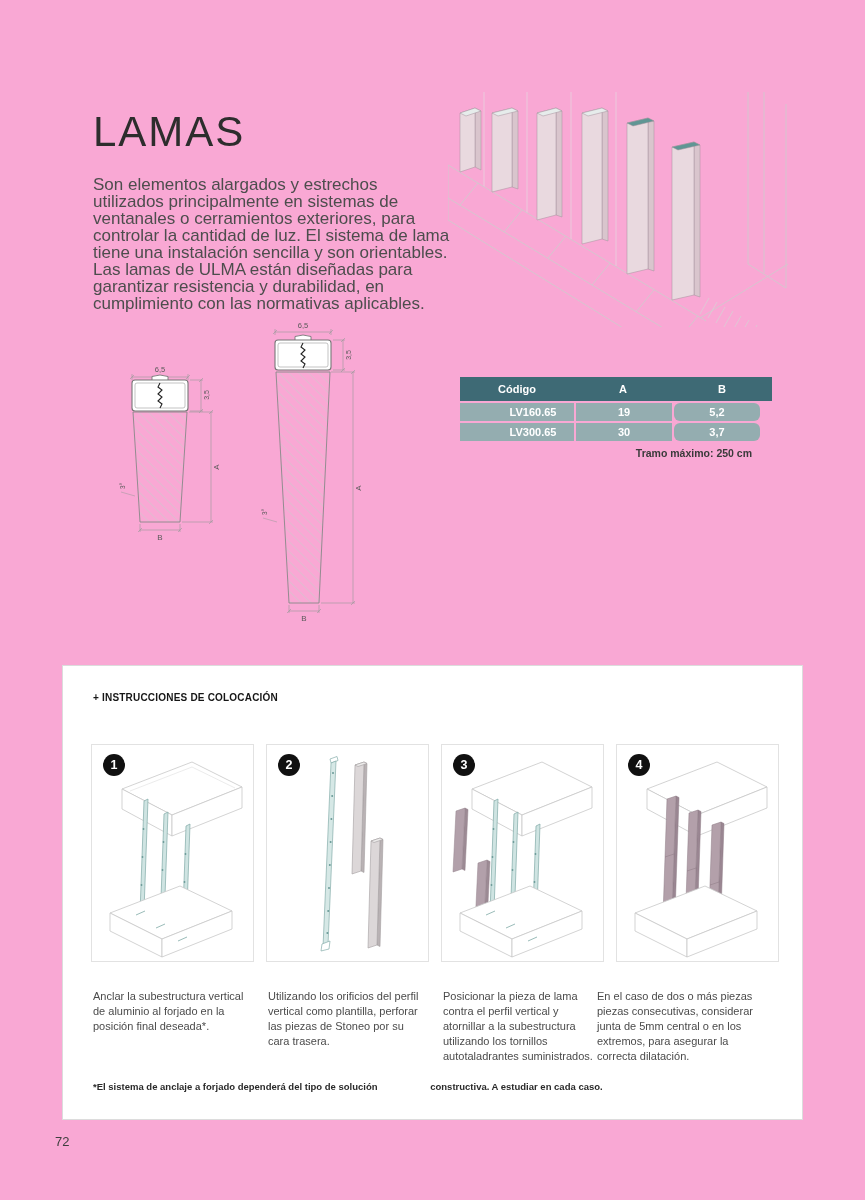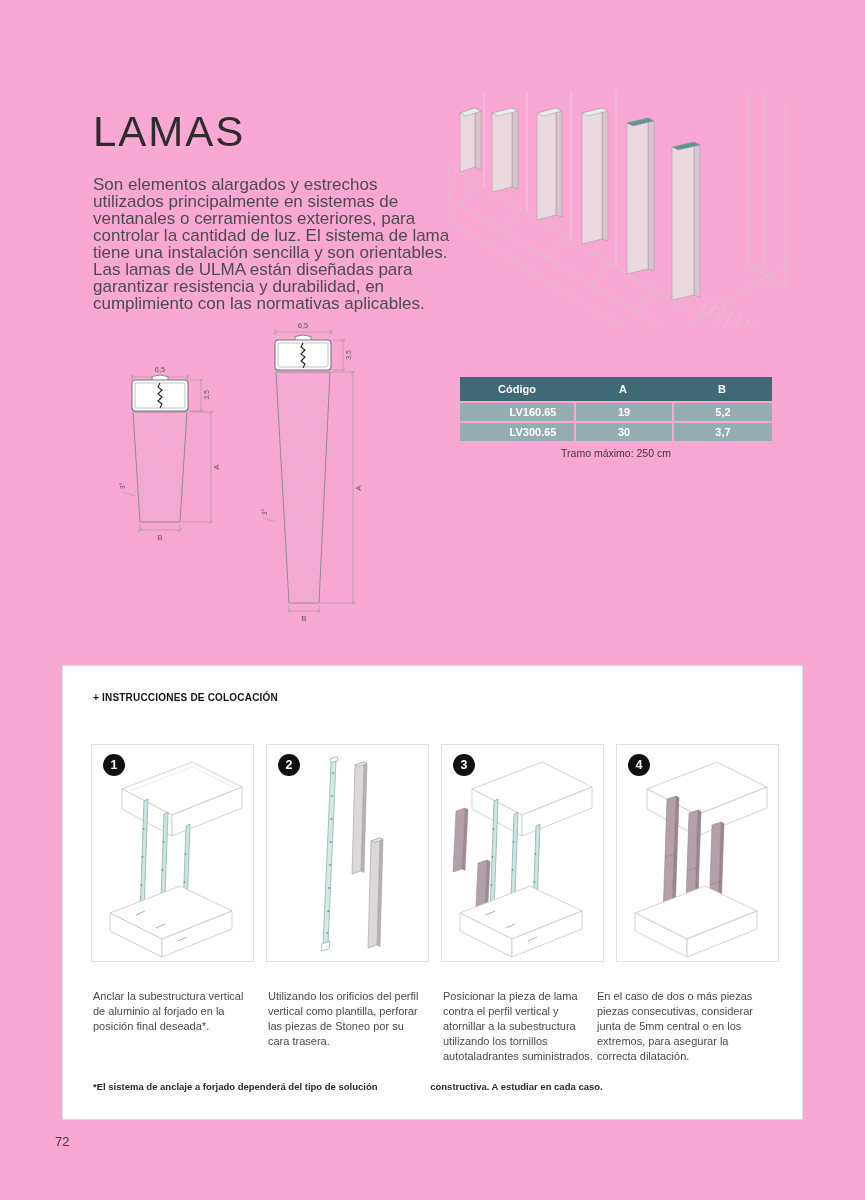--- a/index.html
+++ b/index.html
@@ -13,22 +13,22 @@
   .hero { position:absolute; left:448px; top:92px; }
   .draw-small { position:absolute; left:115px; top:330px; }
   .draw-large { position:absolute; left:255px; top:320px; }
 
   .spec-table { position:absolute; left:460px; top:377px; width:312px; font-size:11px; font-weight:bold; color:#fff; }
   .t-head { display:flex; background:#3e6a75; height:24px; }
   .t-head span { display:flex; align-items:center; justify-content:center; }
   .t-head .c0 { width:114px; } .t-head .c1 { width:98px; } .t-head .c2 { width:100px; }
   .t-row { display:flex; gap:2px; margin-top:2px; height:18px; }
   .t-row span { background:#94adb0; display:flex; align-items:center; justify-content:center; }
-  .t-row .c0 { width:114px;padding-left:32px; } .t-row .c1 { width:96px; } .t-row .c2 { width:98px; }
-  .t-note { position:absolute; left:460px; top:447px; width:312px; text-align:center; font-size:10.5px; font-weight:normal; color:#3a3a3a; }
+  .t-row .c0 { width:114px;padding-left:32px; } .t-row .c1 { width:96px; } .t-row .c2 { width:86px;border-radius:6px; }
+  .t-note { position:absolute; left:440px; top:447px; width:312px; text-align:right; font-size:10.5px; font-weight:bold; color:#3a3a3a; }
 
   .instructions { position:absolute; left:62px; top:665px; width:741px; height:455px; border:1px solid #dcdcdc; background:#fff; }
   .inst-heading { position:absolute; left:30px; top:26px; font-size:10px; font-weight:bold; color:#161616; letter-spacing:.2px; }
   .card { position:absolute; top:78px; width:163px; height:218px; border:1px solid #e2e2e2; background:#fff; }
   .card.p0 { left:28px; } .card.p1 { left:203px; } .card.p2 { left:378px; } .card.p3 { left:553px; }
   .badge { position:absolute; left:11px; top:9px; width:22px; height:22px; border-radius:50%; background:#101010; color:#fff;
            font-size:12.5px; font-weight:bold; display:flex; align-items:center; justify-content:center; z-index:2; }
   .caption { position:absolute; top:323px; width:160px; font-size:11px; line-height:15px; color:#4b4b4b; }
   .caption.p0 { left:30px; } .caption.p1 { left:205px; } .caption.p2 { left:380px; } .caption.p3 { left:534px; }
   .footnote { position:absolute; left:30px; top:415px; font-size:9.5px; font-weight:bold; color:#2a2a2a; }

